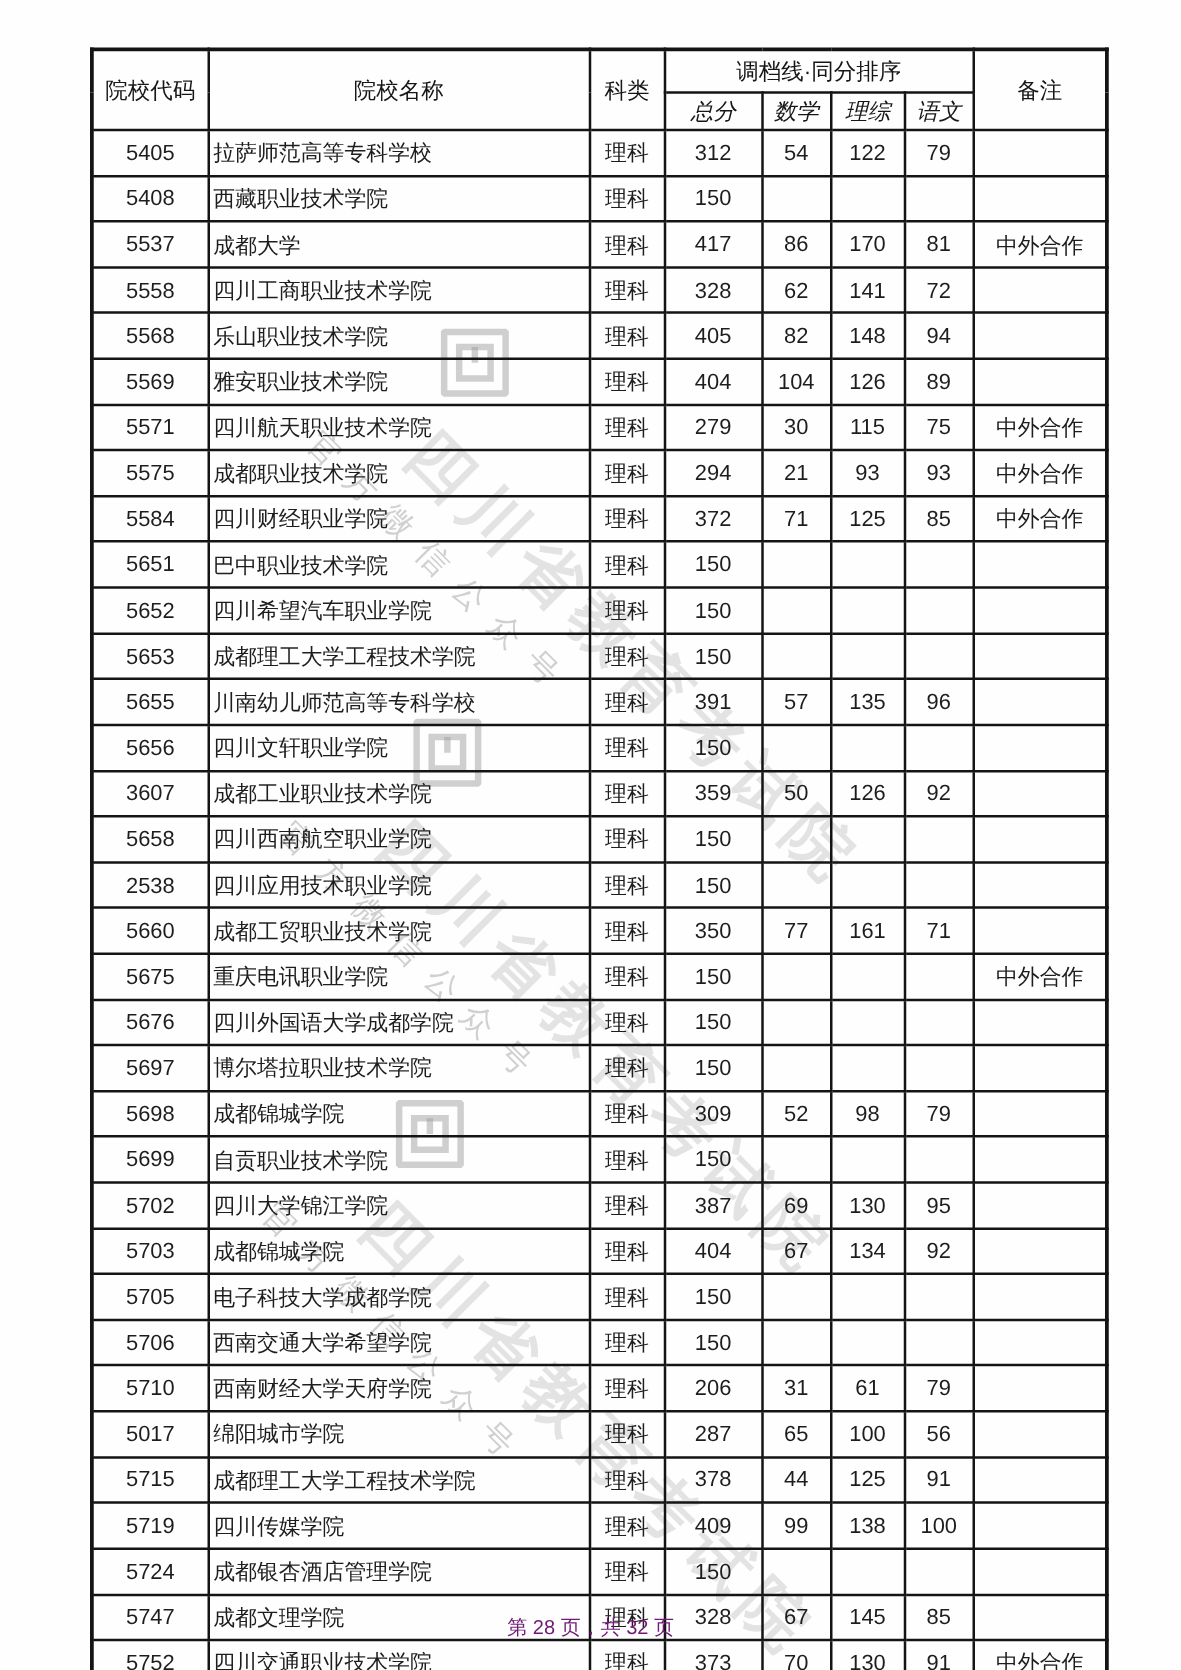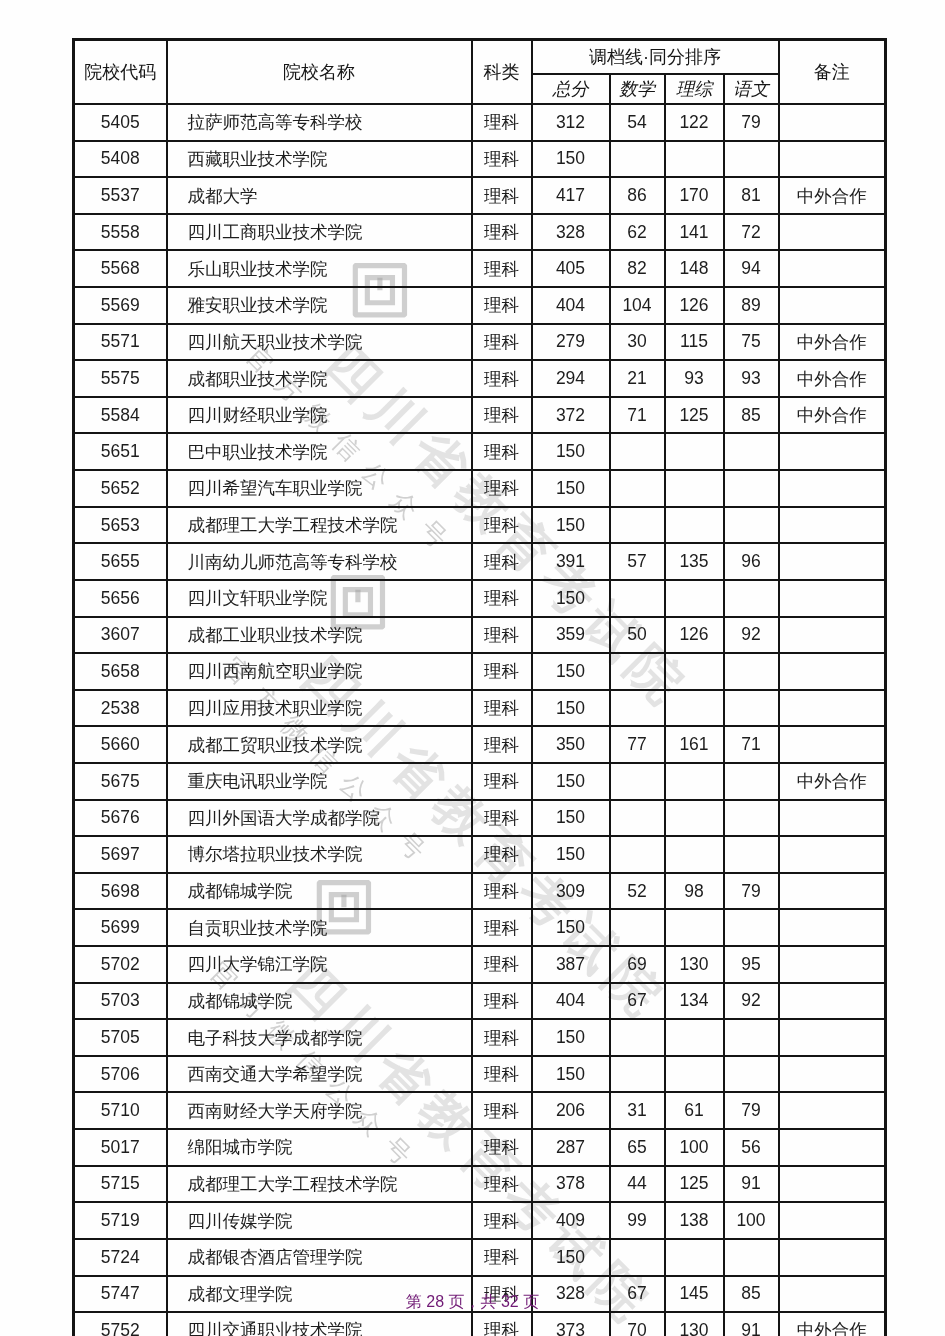--- a/index.html
+++ b/index.html
@@ -55,21 +55,21 @@
   .score-table thead tr.h1 th { height: 32px; }
   .score-table thead tr.h2 th { height: 28px; font-style: italic; }
   .score-table tbody td {
     height: 34.62px;
     font-size: 17.5px;
     text-align: center;
     color: #1d1d1d;
   }
   .score-table tbody td.cell-name {
     text-align: left;
-    padding-left: 20px;
+    padding-left: 3px;
   }
 
   
   .footer {
     position: absolute; left: 0; top: 1292px; width: 100%;
     text-align: center;
     font-size: 16px;
     color: #701a75;
     z-index: 2;
   }

